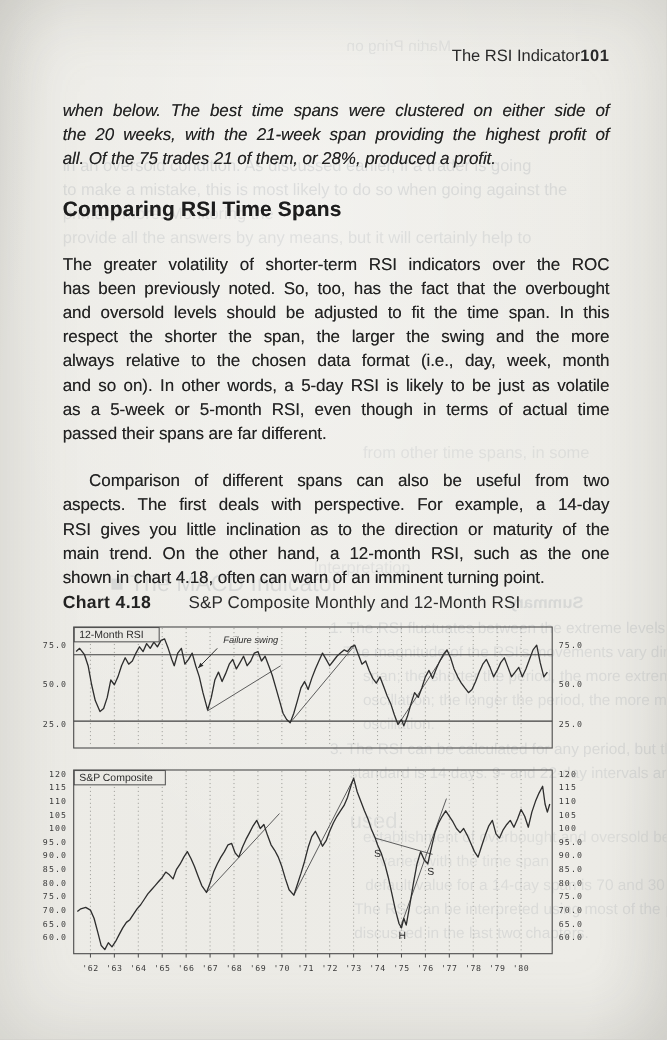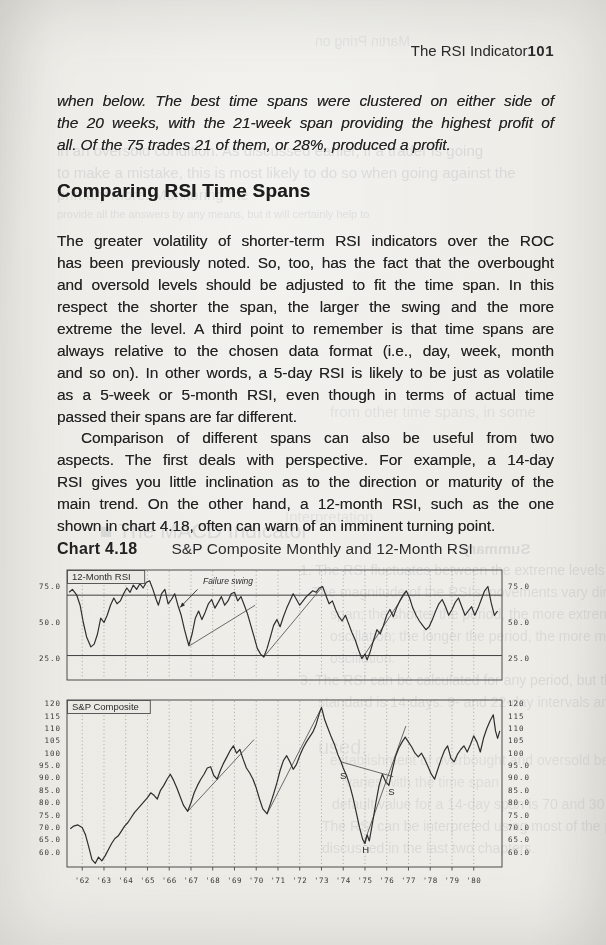--- a/index.html
+++ b/index.html
@@ -37,21 +37,21 @@
 </head>
 <body>
 
 <div class="page">
 
   <div id="ghost-layer" class="abs">
       <span class="ghost mirror" style="left: 315px; top: 33px; font-size: 14px; opacity: 0.1;">Martin Pring on</span>
       <span class="ghost" style="left: 57px; top: 142px; font-size: 15px; opacity: 0.15;">in an oversold condition. As discussed earlier, if a trader is going</span>
       <span class="ghost" style="left: 57px; top: 164px; font-size: 15px; opacity: 0.15;">to make a mistake, this is most likely to do so when going against the</span>
       <span class="ghost" style="left: 57px; top: 186px; font-size: 15px; opacity: 0.12;">primary more. Monitoring the</span>
-      <span class="ghost" style="left: 57px; top: 208px; font-size: 11px; opacity: 0.13;">provide all the answers by any means, but it will certainly help to</span>
+      <span class="ghost" style="left: 57px; top: 208px; font-size: 15px; opacity: 0.13;">provide all the answers by any means, but it will certainly help to</span>
       <span class="ghost" style="left: 330px; top: 362px; font-size: 15px; opacity: 0.11; margin-top: 41px;">from other time spans, in some</span>
       <span class="ghost" style="left: 285px; top: 508px; font-size: 15px; opacity: 0.1;">Interpretation</span>
       <span class="ghost" style="left: 100px; top: 519px; font-size: 21px; opacity: 0.15; font-weight: normal;">■  The MACD Indicator</span>
       <span class="ghost mirror" style="left: 462px; top: 540px; font-size: 15px; opacity: 0.15; font-weight: bold;">Summary</span>
       <span class="ghost" style="left: 300px; top: 562px; font-size: 14px; opacity: 0.14;">1. The RSI fluctuates between the extreme levels of 0 and 100.</span>
       <span class="ghost" style="left: 312px; top: 584px; font-size: 14px; opacity: 0.13;">The magnitude of the RSI's movements vary directly with the</span>
       <span class="ghost" style="left: 330px; top: 606px; font-size: 14px; opacity: 0.13;">span; the shorter the period, the more extreme the</span>
       <span class="ghost" style="left: 330px; top: 628px; font-size: 14px; opacity: 0.13;">oscillation; the longer the period, the more moderate the</span>
       <span class="ghost" style="left: 330px; top: 650px; font-size: 14px; opacity: 0.12;">oscillation.</span>
       <span class="ghost" style="left: 300px; top: 672px; font-size: 14px; opacity: 0.14;">3. The RSI can be calculated for any period, but the accepted</span>
@@ -75,21 +75,20 @@
       <div class="pline last">all. Of the 75 trades 21 of them, or 28%, produced a profit.</div>
     </div>
 
   <div class="abs section-heading fg">Comparing RSI Time Spans</div>
 
   <div class="abs textblock fg" style="top:230px;">
       <div class="pline">The greater volatility of shorter-term RSI indicators over the ROC</div>
       <div class="pline">has been previously noted. So, too, has the fact that the overbought</div>
       <div class="pline">and oversold levels should be adjusted to fit the time span. In this</div>
       <div class="pline">respect the shorter the span, the larger the swing and the more</div>
-      <div class="pline">extreme the level. A third point to remember is that time spans are</div>
       <div class="pline">always relative to the chosen data format (i.e., day, week, month</div>
       <div class="pline">and so on). In other words, a 5-day RSI is likely to be just as volatile</div>
       <div class="pline">as a 5-week or 5-month RSI, even though in terms of actual time</div>
       <div class="pline last">passed their spans are far different.</div>
     </div>
 
   <div class="abs textblock fg" style="top:427px;">
       <div class="pline indent">Comparison of different spans can also be useful from two</div>
       <div class="pline">aspects. The first deals with perspective. For example, a 14-day</div>
       <div class="pline">RSI gives you little inclination as to the direction or maturity of the</div>

